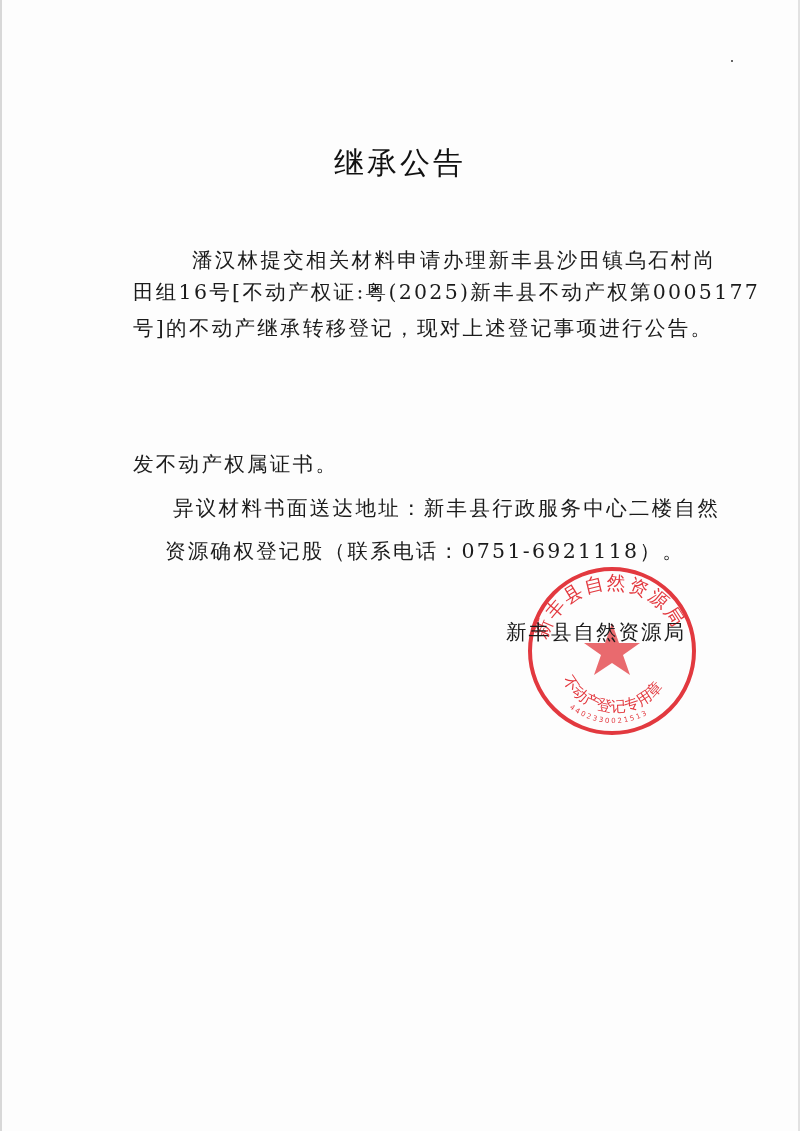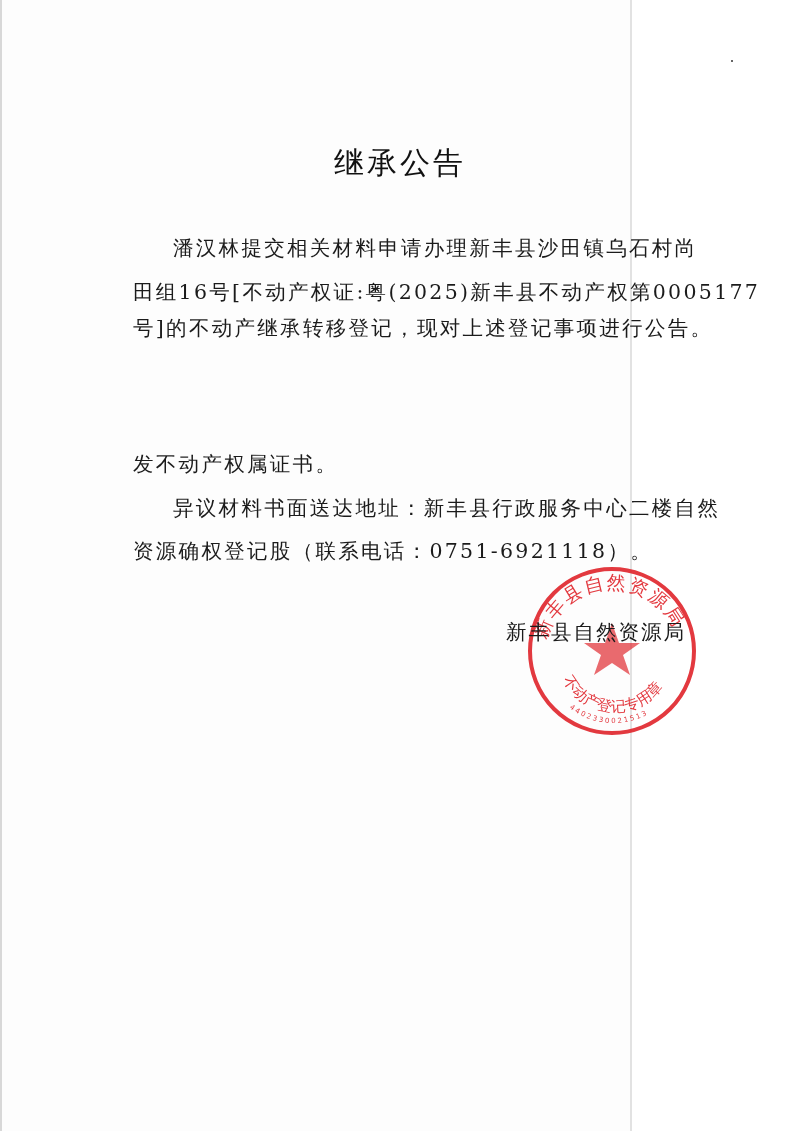--- a/index.html
+++ b/index.html
@@ -11,21 +11,21 @@
       width: 800px;
       height: 1131px;
       position: relative;
       overflow: hidden;
       font-family: "DejaVu Serif", "Liberation Serif", serif;
       color: #1a1a1a;
     }
     .page {
       position: absolute;
       left: 0; top: 0;
-      width: 632px; height: 1131px;
+      width: 800px; height: 1131px;
       background: #fdfdfd;
     }
     .edge-left {
       position: absolute; left: 0; top: 0; width: 2px; height: 1131px; background: #d8d8d8;
     }
     .edge-right {
       position: absolute; right: 0; top: 0; width: 2px; height: 1131px; background: #e2e2e2;
     }
     .speck {
       position: absolute; left: 731px; top: 60px; width: 2px; height: 2px; background: #666;
@@ -69,27 +69,27 @@
 </head>
 <body>
 
 <div class="page">
   <div class="edge-left"></div>
   <div class="edge-right"></div>
   <div class="speck"></div>
 
   <div class="title">继承公告</div>
 
-  <div class="line indent" style="top:236px;">潘汉林提交相关材料申请办理新丰县沙田镇乌石村尚</div>
+  <div class="line indent" style="top:248px;margin-left:19px;">潘汉林提交相关材料申请办理新丰县沙田镇乌石村尚</div>
   <div class="line" style="top:280px;">田组16号[不动产权证:粤(2025)新丰县不动产权第0005177</div>
   <div class="line" style="top:316px;">号]的不动产继承转移登记，现对上述登记事项进行公告。</div>
   <div class="line" style="top:452px;">发不动产权属证书。</div>
 
   <div class="line indent" style="top:496px;">异议材料书面送达地址：新丰县行政服务中心二楼自然</div>
-  <div class="line" style="top:539px;">资源确权登记股（联系电话：0751-6921118）。</div>
+  <div class="line" style="top:539px;margin-left:32px;">资源确权登记股（联系电话：0751-6921118）。</div>
 
   <svg class="stamp" viewBox="0 0 180 172">
     <defs>
       <path id="topArc" d="M 22,92 A 68,68 0 0 1 158,92"></path>
       <path id="bottomArc" d="M 40,112 A 58,58 0 0 0 150,100"></path>
       <path id="serialArc" d="M 36,132 A 72,72 0 0 0 150,128"></path>
     </defs>
     <circle cx="90" cy="86" r="82" fill="none" stroke="#e0242b" stroke-width="4"></circle>
     <polygon points="90,58 97,78 118,78 101,90 108,110 90,98 72,110 79,90 62,78 83,78" fill="#e0242b" opacity="0.75"></polygon>
     <text font-family="DejaVu Sans, sans-serif" font-size="19" fill="#e0242b" letter-spacing="2">

